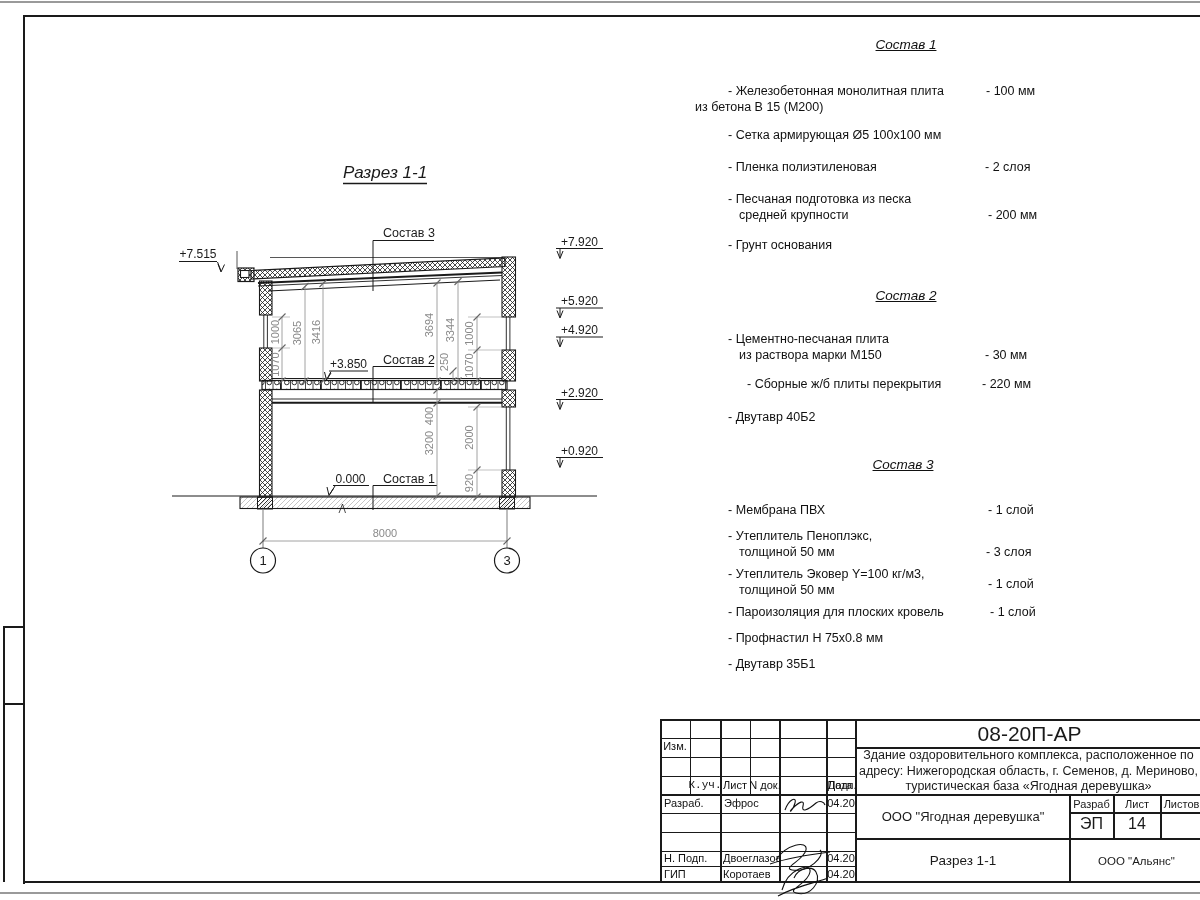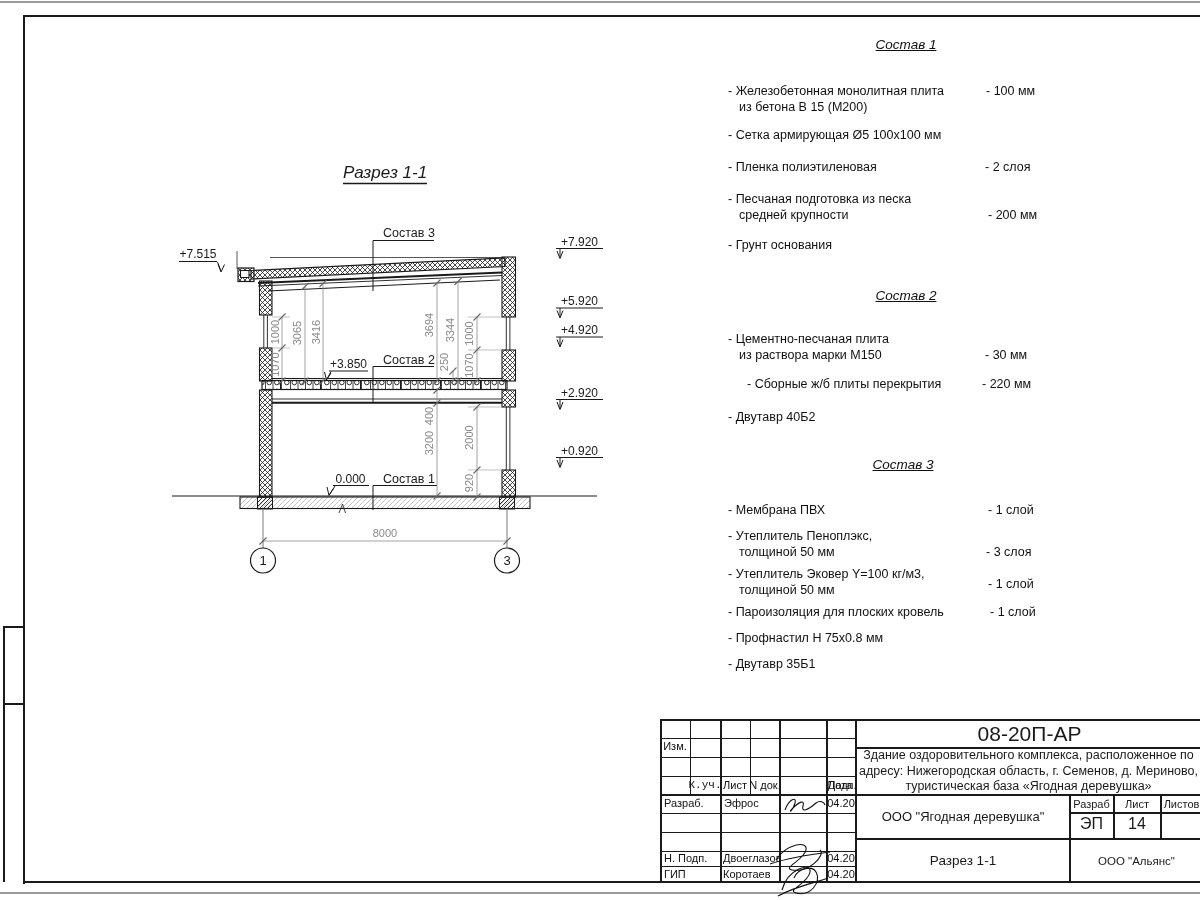--- a/index.html
+++ b/index.html
@@ -205,21 +205,21 @@
       <circle cx="263" cy="560.5" r="12.5" fill="#ffffff" stroke="#1a1a1a" stroke-width="1.2"></circle>
       <circle cx="507" cy="560.5" r="12.5" fill="#ffffff" stroke="#1a1a1a" stroke-width="1.2"></circle>
       <text x="263" y="565" text-anchor="middle" font-size="13" fill="#1a1a1a">1</text>
       <text x="507" y="565" text-anchor="middle" font-size="13" fill="#1a1a1a">3</text>
     </g>
   </svg>
 
   <div>
     <div class="comp-head" style="left:840px;top:37px;">Состав 1</div>
     <div class="comp-line" style="left:728px;top:84px;">- Железобетонная  монолитная плита</div>
-    <div class="comp-line" style="left:739px;top:100px;">из бетона В 15 (М200)</div>
+    <div class="comp-line" style="left:695px;top:100px;">из бетона В 15 (М200)</div>
     <div class="comp-line" style="left:986px;top:84px;">- 100 мм</div>
     <div class="comp-line" style="left:728px;top:128px;">- Сетка армирующая Ø5 100х100 мм</div>
     <div class="comp-line" style="left:728px;top:160px;">- Пленка полиэтиленовая</div>
     <div class="comp-line" style="left:985px;top:160px;">-  2 слоя</div>
     <div class="comp-line" style="left:728px;top:192px;">- Песчаная подготовка из песка</div>
     <div class="comp-line" style="left:739px;top:208px;">средней крупности</div>
     <div class="comp-line" style="left:988px;top:208px;">- 200 мм</div>
     <div class="comp-line" style="left:728px;top:238px;">- Грунт основания</div>
   </div>
 

